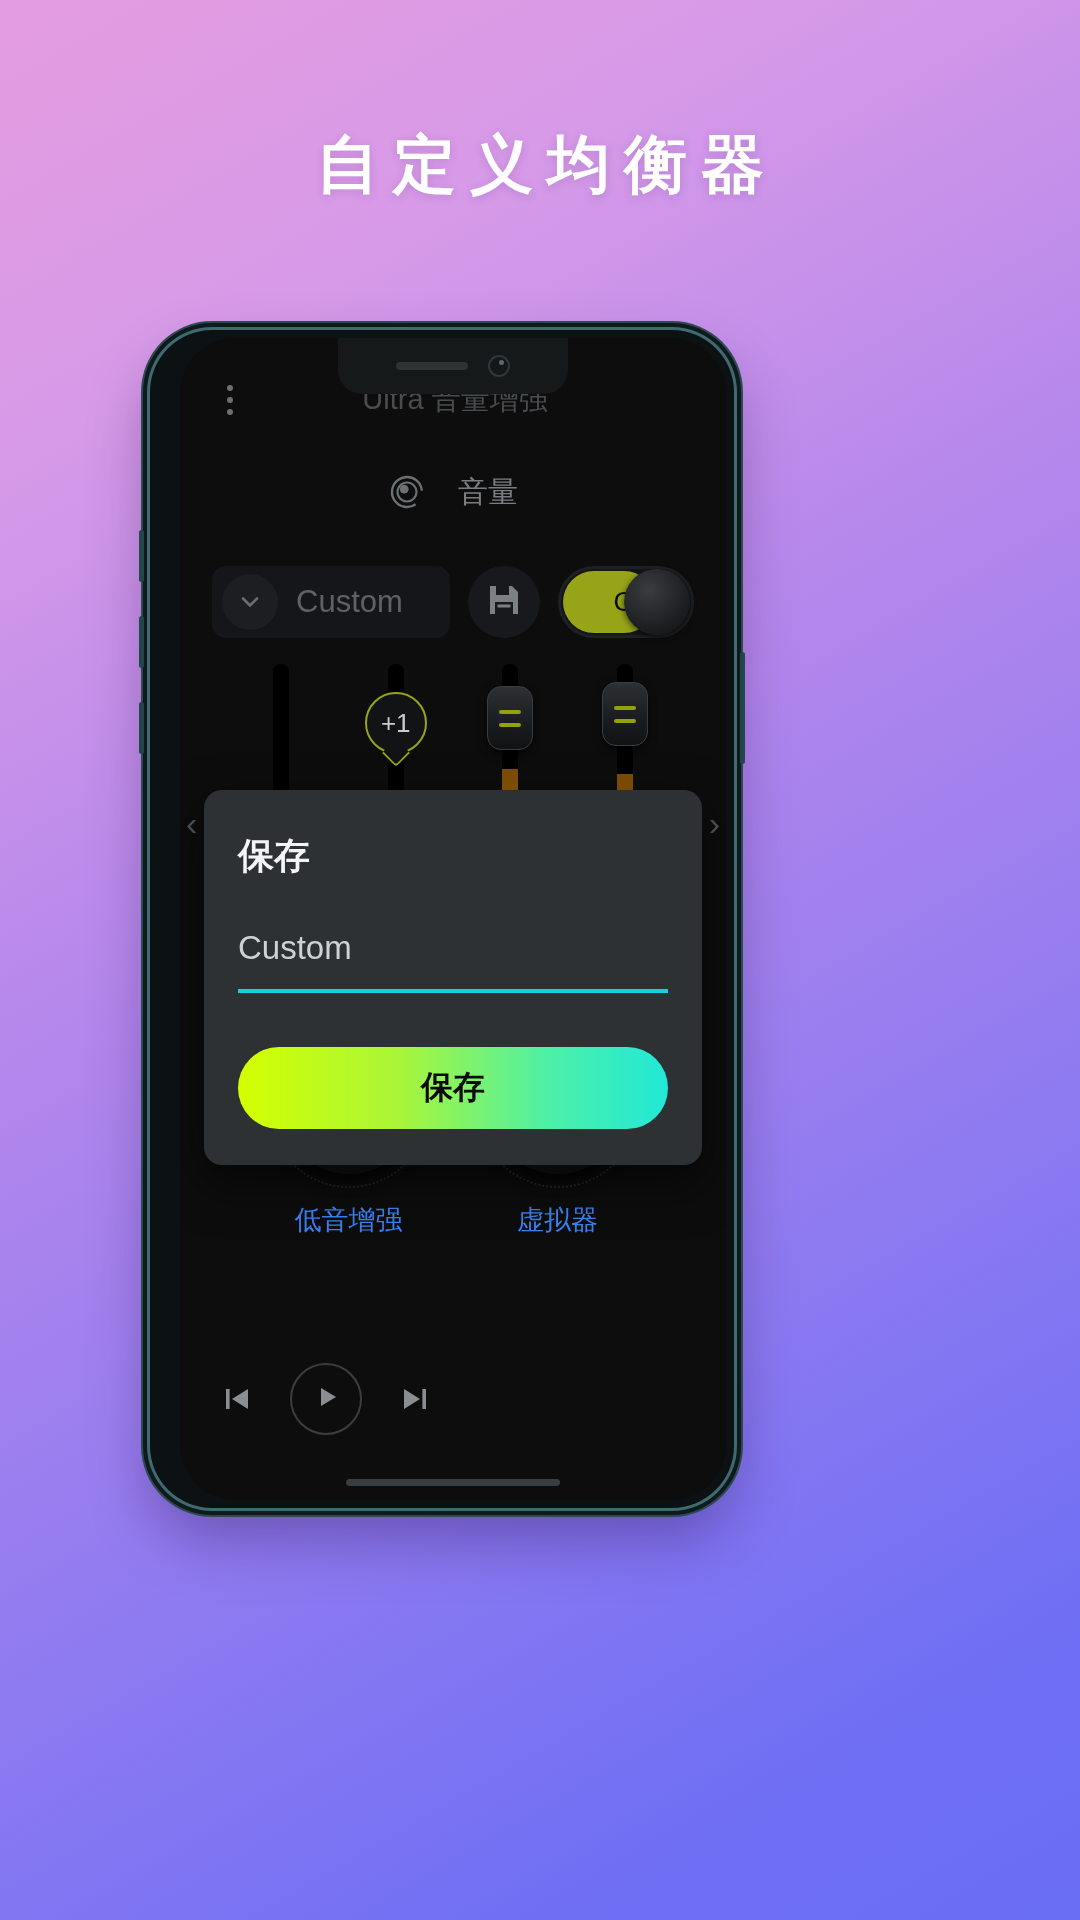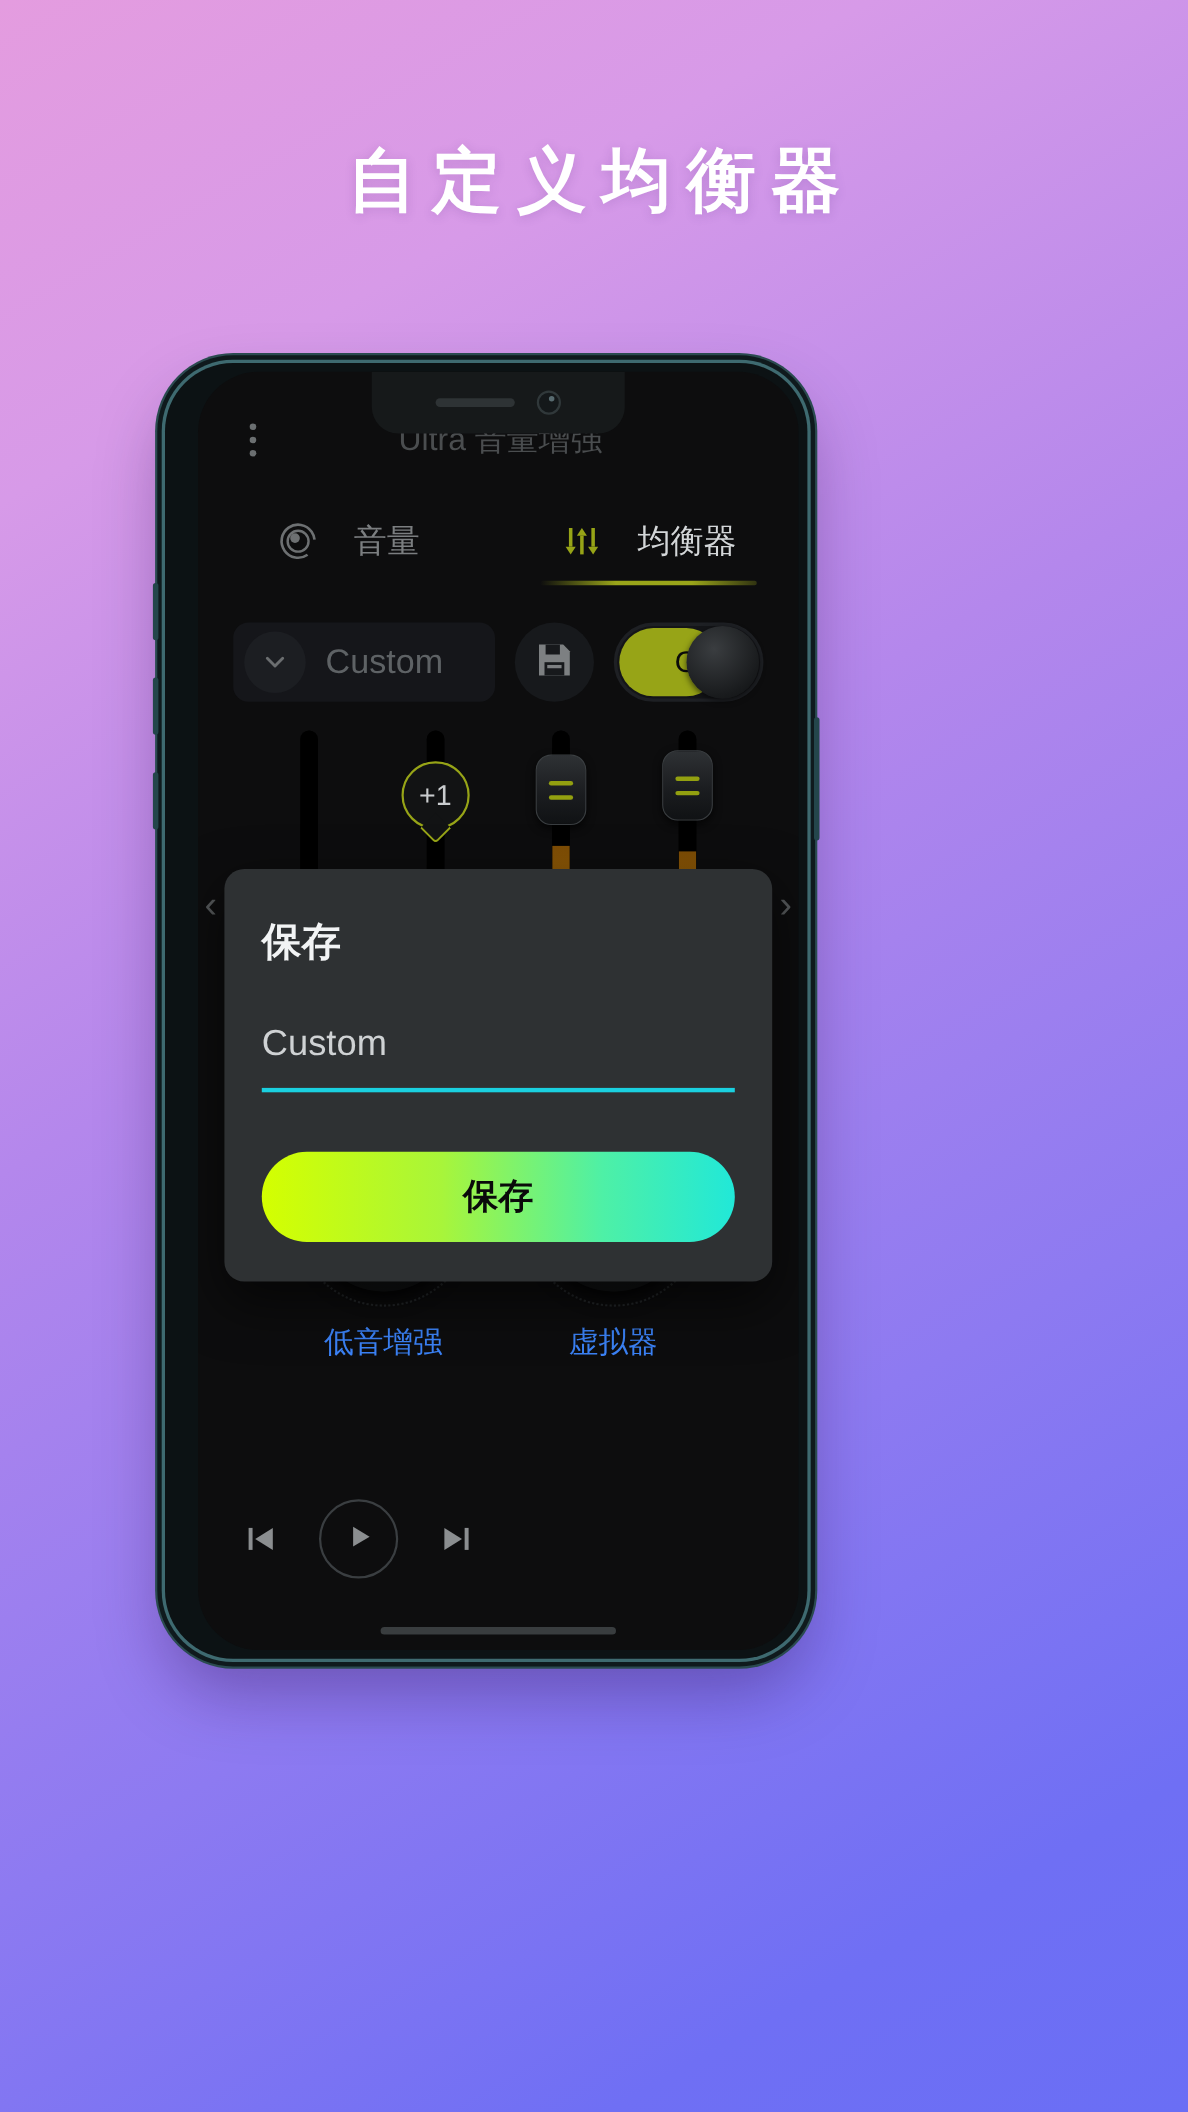--- a/index.html
+++ b/index.html
@@ -351,33 +351,20 @@
       <div class="tab inactive">
         <span class="ico-volume">
           <svg width="38" height="38" viewBox="0 0 38 38">
             <circle cx="19" cy="19" r="15" fill="none" stroke="#6d7072" stroke-width="2.4" stroke-dasharray="78 16" transform="rotate(55 19 19)"></circle>
             <circle cx="19" cy="19" r="9.5" fill="none" stroke="#6d7072" stroke-width="2.2"></circle>
             <circle cx="16.2" cy="16.2" r="4.4" fill="#6d7072"></circle>
           </svg>
         </span>
         <span class="tlabel">音量</span>
       </div>
-      <div class="tab active">
-        <span class="ico-eq">
-          <svg width="38" height="38" viewBox="0 0 38 38">
-            <rect x="7.2" y="7" width="3.2" height="17" fill="#97a417"></rect>
-            <polygon points="4.2,24 13.4,24 8.8,31" fill="#97a417"></polygon>
-            <rect x="17.4" y="14" width="3.2" height="17" fill="#97a417"></rect>
-            <polygon points="14.4,14 23.6,14 19,7" fill="#97a417"></polygon>
-            <rect x="27.6" y="7" width="3.2" height="17" fill="#97a417"></rect>
-            <polygon points="24.6,24 33.8,24 29.2,31" fill="#97a417"></polygon>
-          </svg>
-        </span>
-        <span class="tlabel">均衡器</span>
-      </div>
     </div>
 
     <div class="preset-row">
       <div class="preset-select">
         <span class="chev-btn">
           <svg width="26" height="26" viewBox="0 0 26 26">
             <path d="M6 9.5 L13 16.5 L20 9.5" fill="none" stroke="#6b6e70" stroke-width="2.6" stroke-linecap="round" stroke-linejoin="round"></path>
           </svg>
         </span>
         <span class="preset-name">Custom</span>

